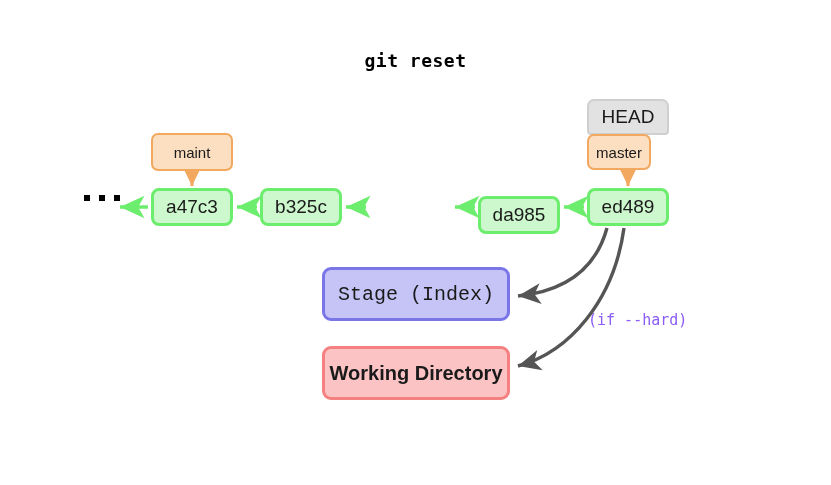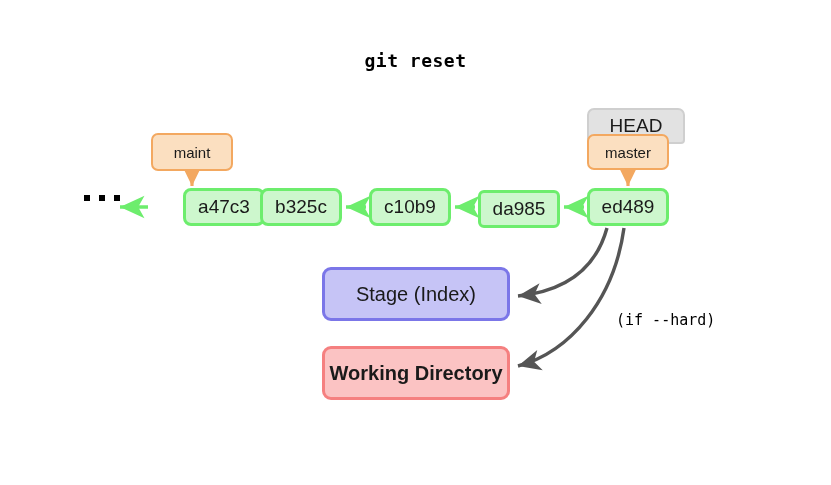--- a/index.html
+++ b/index.html
@@ -62,20 +62,21 @@
     border: 2.5px solid #cfcfcf;
     border-radius: 7px 7px 4px 4px;
     font-size: 19px;
   }
 
   .stage-box {
     background: #c6c4f6;
     border: 3px solid #7b76e8;
     border-radius: 9px;
     font-size: 20px;
+    font-family: Liberation Mono, monospace;
   }
 
   .wd-box {
     background: #fbc3c3;
     border: 3px solid #f58080;
     border-radius: 9px;
     font-size: 20px;
     font-weight: bold;
   }
 
@@ -100,25 +101,25 @@
     left: 0;
     top: 0;
     width: 831px;
     height: 485px;
     pointer-events: none;
   }
 
   
   #hard-note {
     position: absolute;
-    left: 616px;
+    left: 588px;
     top: 311px;
     font-family: "DejaVu Sans Mono", monospace;
     font-size: 15px;
-    color: #000000;
+    color: #8b5cf6;
     white-space: nowrap;
   }
 </style>
 </head>
 <body>
 
 <div id="canvas">
 
   <div id="title">git reset</div>
 
@@ -147,29 +148,28 @@
     <line x1="475" y1="207" x2="455" y2="207" stroke="#6ded6d" stroke-width="3.5" marker-end="url(#arrow-green)"></line>
     <line x1="584" y1="207" x2="564" y2="207" stroke="#6ded6d" stroke-width="3.5" marker-end="url(#arrow-green)"></line>
 
     <line x1="192" y1="171" x2="192" y2="186" stroke="#f3a860" stroke-width="3.2" marker-end="url(#arrow-orange)"></line>
     <line x1="628" y1="170" x2="628" y2="186" stroke="#f3a860" stroke-width="3.2" marker-end="url(#arrow-orange)"></line>
 
     <path d="M 607,228 C 596,268 566,291 518,296" fill="none" stroke="#555555" stroke-width="3.4" marker-end="url(#arrow-gray)"></path>
     <path d="M 624,228 C 614,300 570,352 518,366" fill="none" stroke="#555555" stroke-width="3.4" marker-end="url(#arrow-gray)"></path>
   </svg>
 
-  <div class="node commit" style="left:151px; top:188px;margin-left:32px;">a47c3</div>
+  <div class="node commit" style="left:151px; top:188px;">a47c3</div>
   <div class="node commit" style="left:260px; top:188px;text-align:right;">b325c</div>
-  <div class="node commit" style="left:369px; top:188px;">c10b9</div>
-  <div class="node commit" style="left:478px; top:190px;border-radius:6px;">da985</div>
+  <div class="node commit" style="left:478px; top:196px;">da985</div>
   <div class="node commit" style="left:587px; top:188px;">ed489</div>
 
   <div class="node ref" style="left:151px; top:133px; width:82px; height:38px;">maint</div>
 
-  <div class="node head-box" style="left:587px; top:108px; width:98px; height:36px;">HEAD</div>
-  <div class="node ref" style="left:587px; top:134px; width:82px; height:36px;">master</div>
+  <div class="node head-box" style="left:587px; top:99px; width:82px; height:36px;">HEAD</div>
+  <div class="node ref" style="left:587px; top:134px; width:64px; height:36px;">master</div>
 
   <div class="node stage-box" style="left:322px; top:267px; width:188px; height:54px;">Stage (Index)</div>
   <div class="node wd-box" style="left:322px; top:346px; width:188px; height:54px;">Working Directory</div>
 
   <div id="hard-note">(if --hard)</div>
 
 </div>
 
 </body></html>

